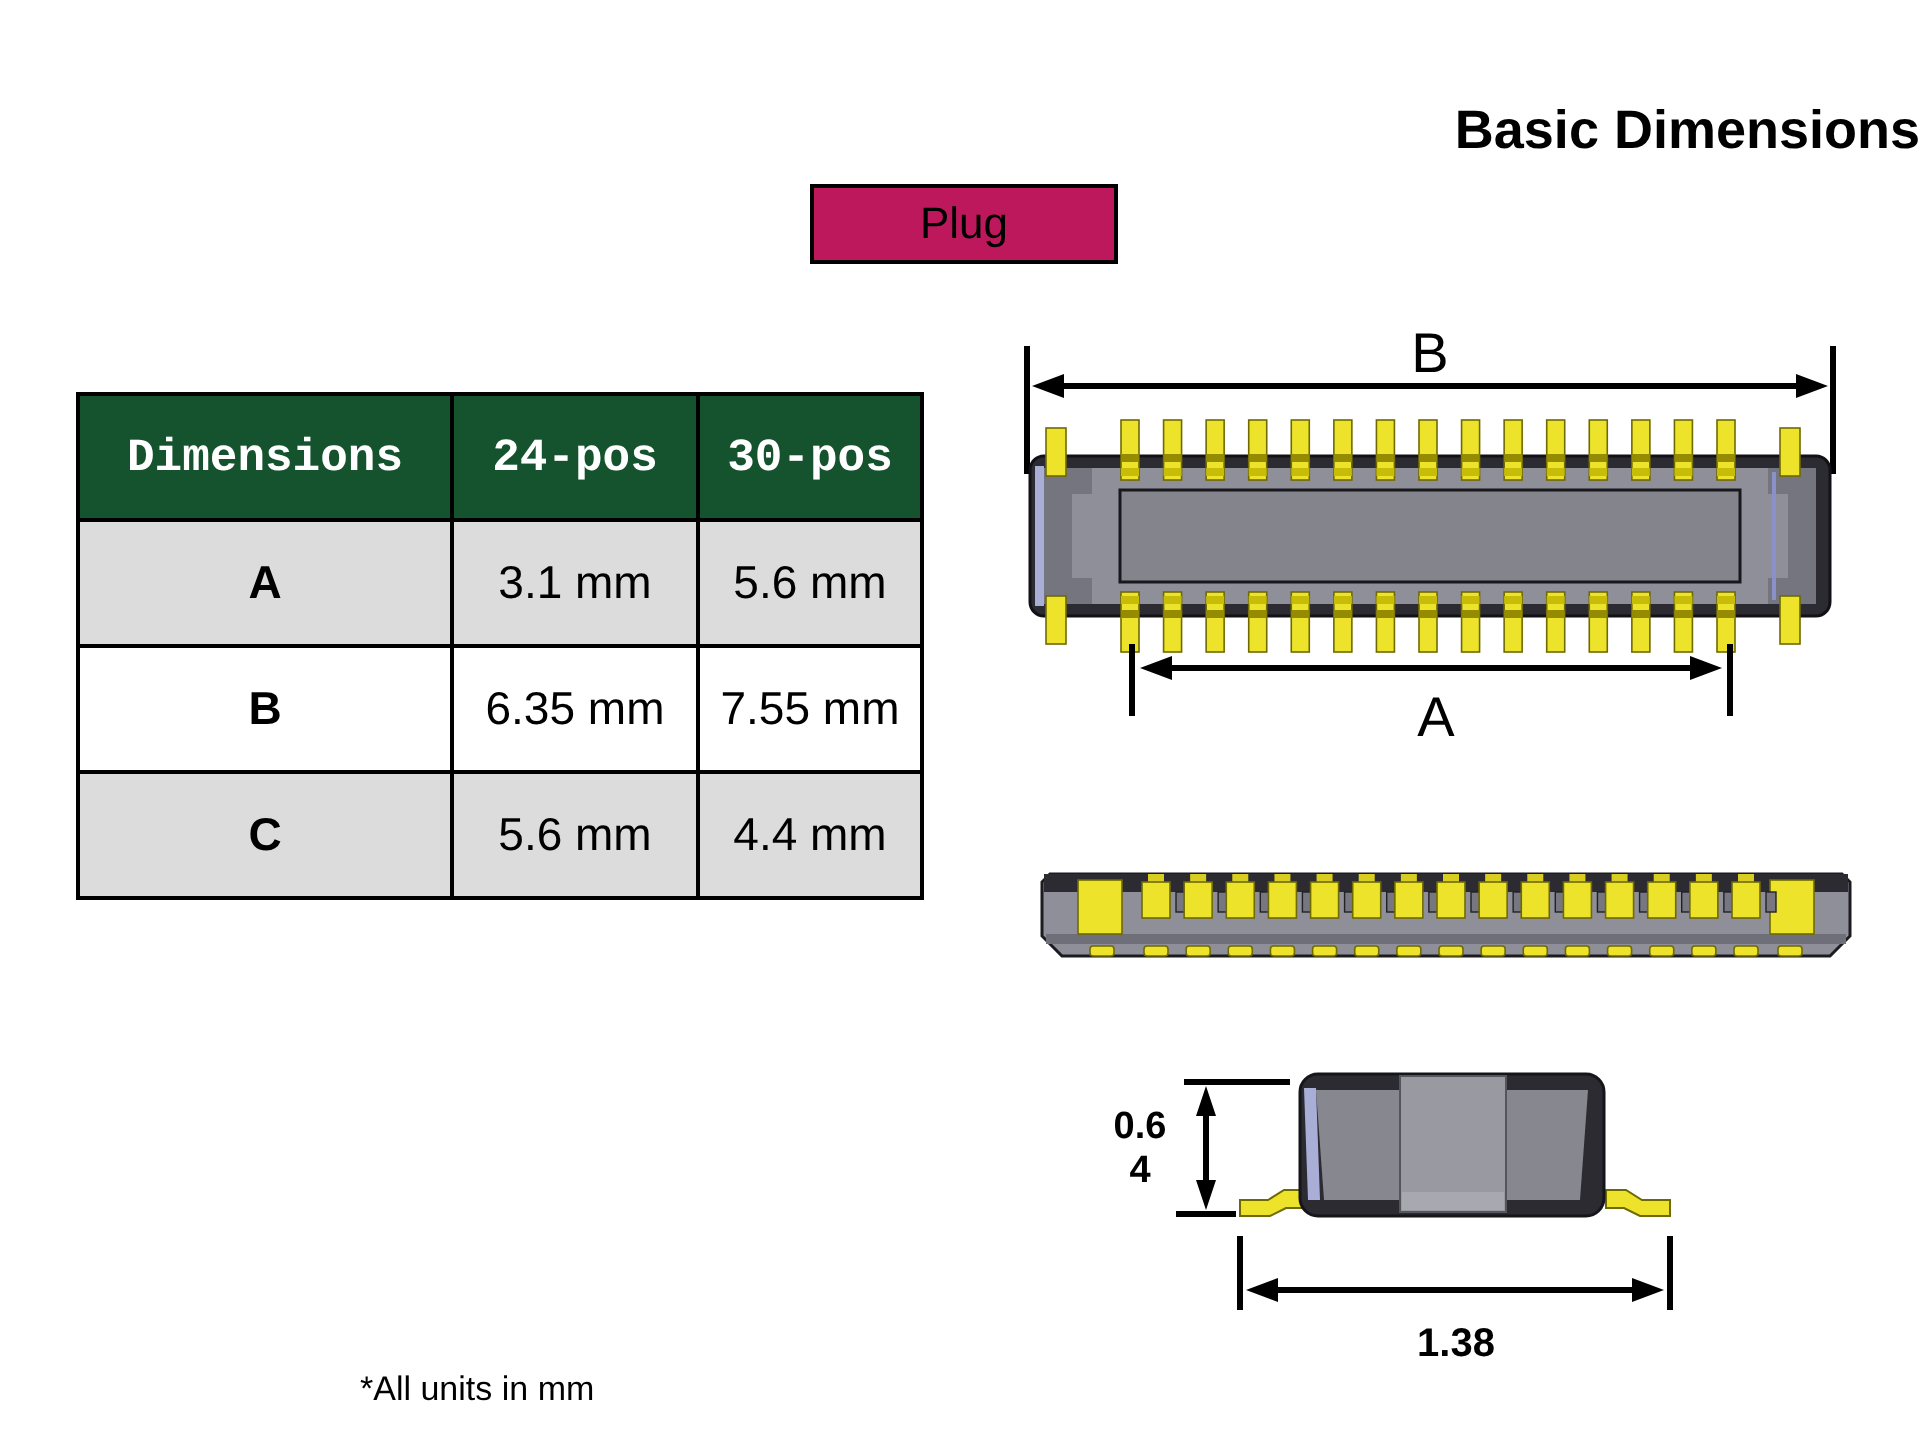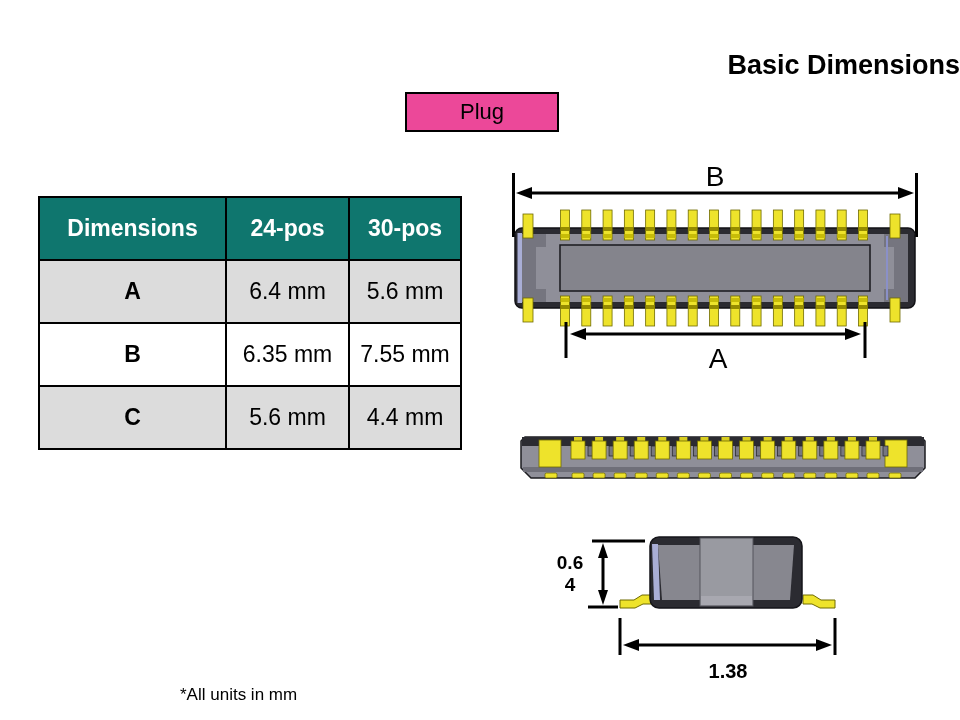--- a/index.html
+++ b/index.html
@@ -4,27 +4,27 @@
 <style>
   html,body{margin:0;padding:0;}
   body{font-family:"Liberation Sans", sans-serif; background:#ffffff;}
   .slide{position:relative;width:960px;height:720px;background:#ffffff;overflow:hidden;}
 
   .title{position:absolute;left:0;right:0;top:50px;text-align:right;
          font-size:27px;font-weight:bold;color:#000;}
 
   .plug-box{position:absolute;left:405px;top:92px;width:150px;height:36px;
             border:2px solid #000;display:flex;align-items:center;justify-content:center;
-            font-size:22px;color:#000;background:#ec4899;}
+            font-size:22px;color:#000;background:#be185d;}
 
   table.dims{position:absolute;left:38px;top:196px;border-collapse:collapse;
              table-layout:fixed;width:422px;}
   table.dims th, table.dims td{border:2px solid #000;height:61px;text-align:center;
              vertical-align:middle;font-size:23px;padding:0;}
-  table.dims th{background:#0f766e;color:#ffffff;font-weight:bold;}
+  table.dims th{background:#14532d;color:#ffffff;font-weight:bold;font-family:Liberation Mono, monospace;}
   table.dims td.rowlabel{font-weight:bold;color:#000;}
   table.dims tr.shade td{background:#DCDCDC;}
   table.dims tr.plain td{background:#FFFFFF;}
   .col-label{width:187px;} .col-24{width:123px;} .col-30{width:112px;}
 
   .units-note{position:absolute;left:180px;top:641px;font-size:17px;color:#000;margin-top:44px;}
 
   .diag{position:absolute;}
   #top-view{left:500px;top:160px;}
   #side-view{left:513px;top:428px;}
@@ -56,21 +56,21 @@
     <thead>
       <tr>
         <th>Dimensions</th>
         <th>24-pos</th>
         <th>30-pos</th>
       </tr>
     </thead>
     <tbody>
       <tr class="shade">
         <td class="rowlabel">A</td>
-        <td>6.4 mm</td>
+        <td>3.1 mm</td>
         <td>5.6 mm</td>
       </tr>
       <tr class="plain">
         <td class="rowlabel">B</td>
         <td>6.35 mm</td>
         <td>7.55 mm</td>
       </tr>
       <tr class="shade">
         <td class="rowlabel">C</td>
         <td>5.6 mm</td>

